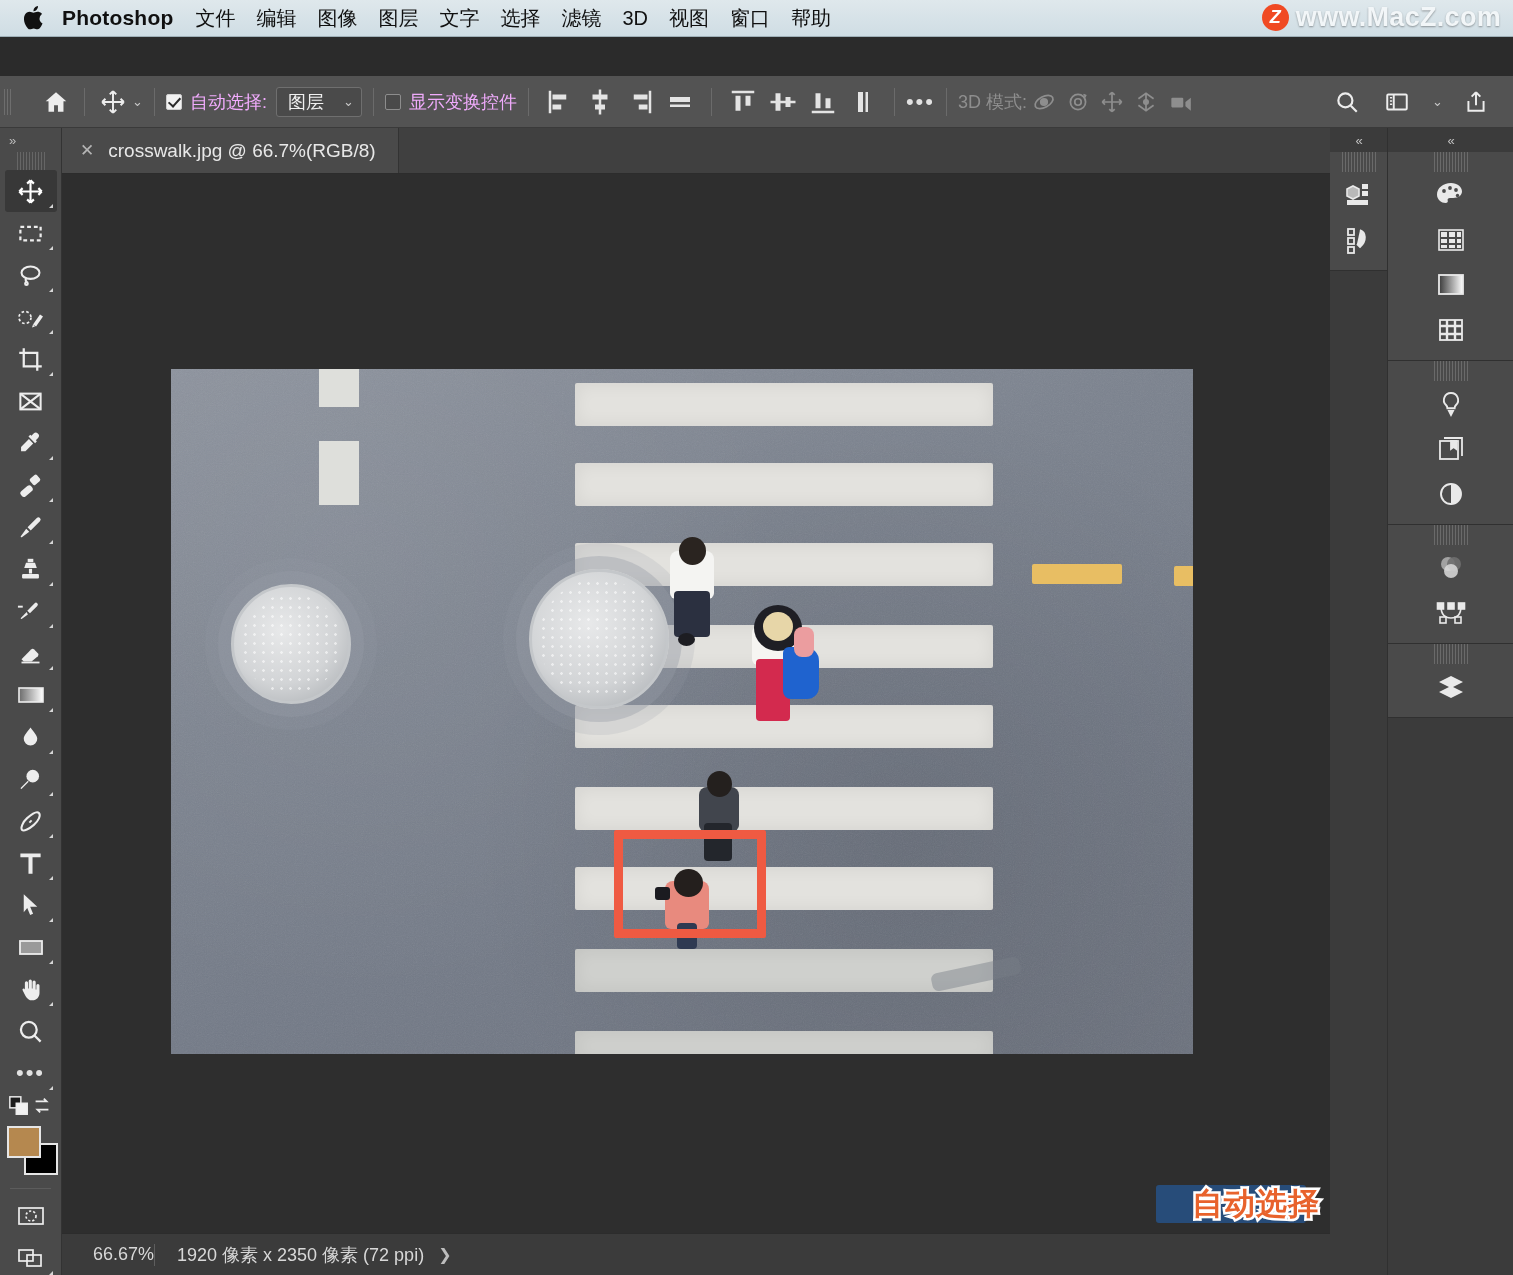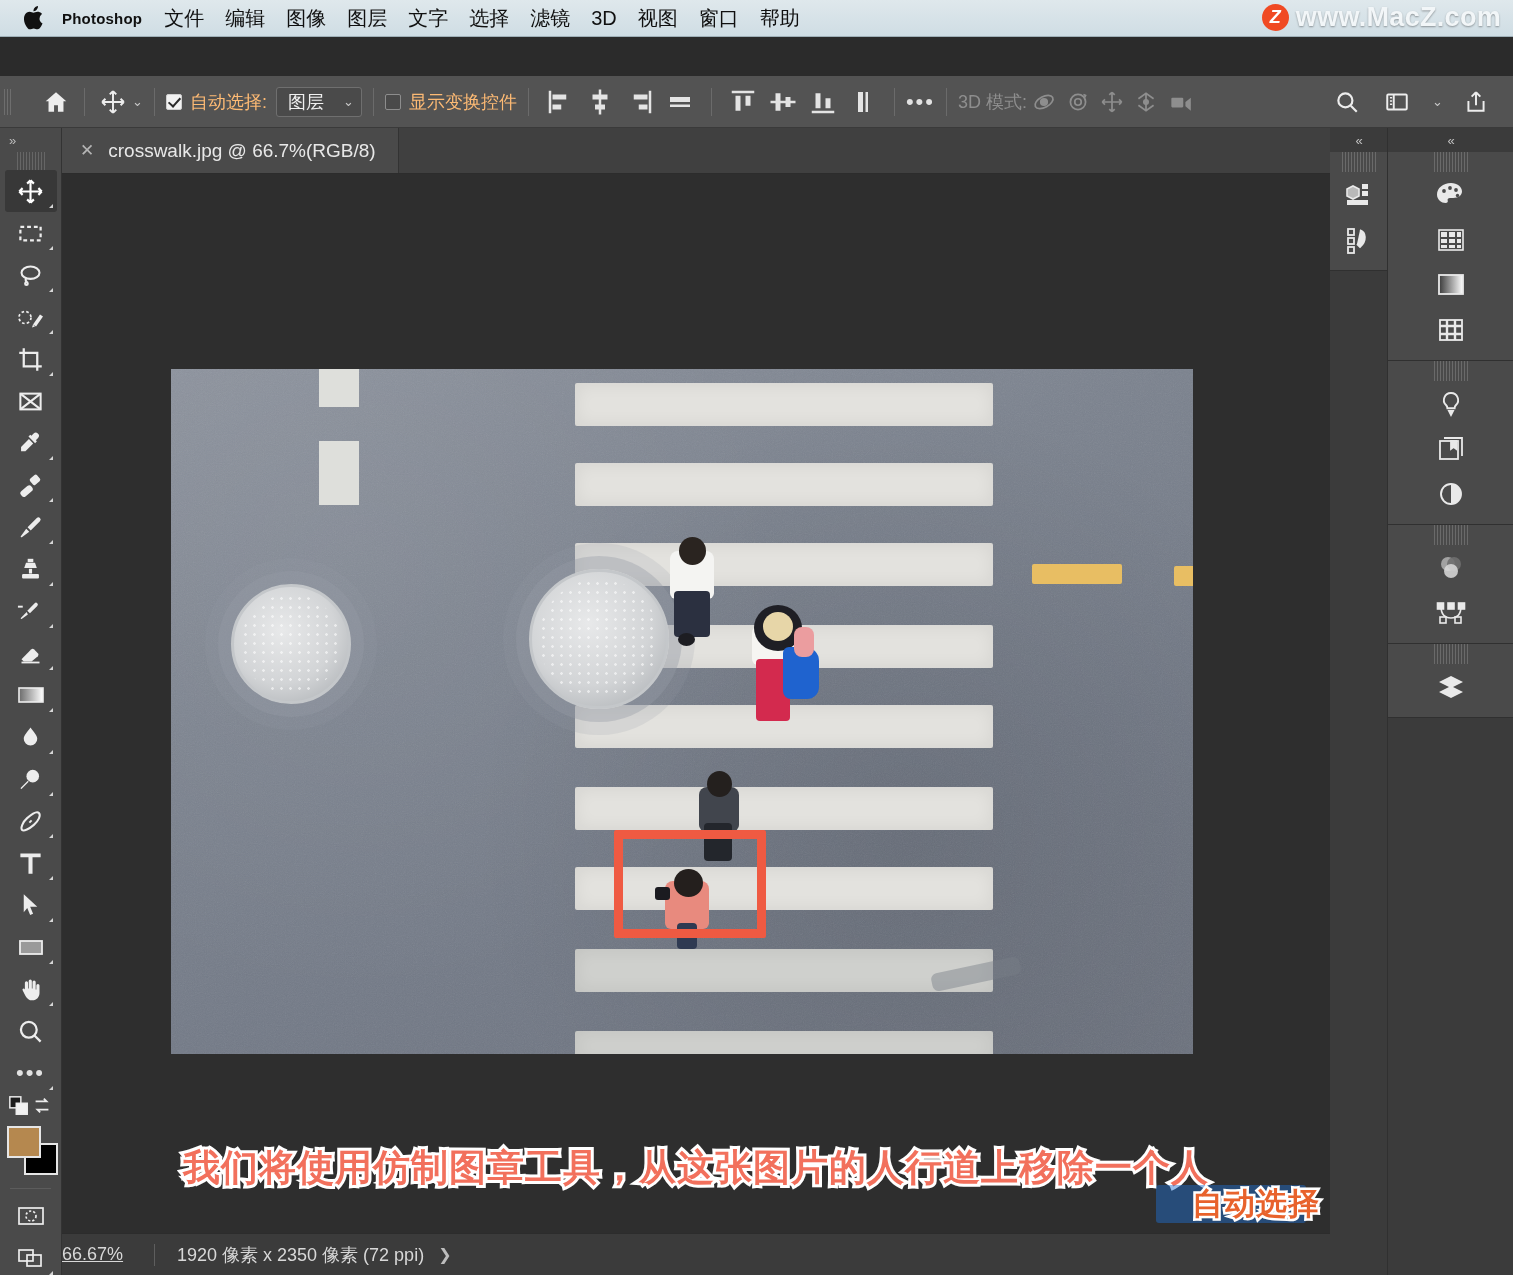--- a/index.html
+++ b/index.html
@@ -17,21 +17,21 @@
     background: linear-gradient(#dfe8ec, #cfdde4);
     display: flex; align-items: center;
     border-bottom: 1px solid #9fb0b8;
   }
   .apple-logo {
     width: 26px; height: 30px; margin-left: 22px; margin-right: 14px;
     display: flex; align-items: center; justify-content: center;
     color: #111; font-size: 23px; line-height: 1;
   }
   .mac-app-name {
-    font-weight: bold; font-size: 15px; color: #101010;
+    font-weight: bold; font-size: 21px; color: #101010;
     margin-right: 22px; letter-spacing: .2px;
   }
   .mac-menu-item {
     font-size: 20px; color: #101010; margin-right: 21px; white-space: nowrap;
   }
   .watermark-top {
     position: absolute; right: 12px; top: 2px;
     display: flex; align-items: center; gap: 7px;
   }
   .wm-badge {
@@ -72,21 +72,21 @@
     background: repeating-linear-gradient(to right, #6e6e6e 0 1px, transparent 1px 3px);
   }
   .ob-sep { width: 1px; height: 28px; background: #6b6b6b; margin: 0 11px; }
   .ob-icon {
     width: 34px; height: 34px; display: flex; align-items: center; justify-content: center;
     color: #e9e9e9;
   }
   .ob-icon svg { display: block; }
   .home-btn { margin-left: 22px; }
   .chev { color: #c8c8c8; font-size: 13px; margin-left: 2px; }
-  .ob-label { font-size: 18px; color: #fdba74; white-space: nowrap; }
+  .ob-label { font-size: 18px; color: #f0abfc; white-space: nowrap; }
   .ob-label.dim { color: #8e8e8e; }
   .cbox {
     width: 16px; height: 16px; border: 1px solid #cfcfcf; background: #f2f2f2;
     border-radius: 2px; margin-right: 8px; position: relative; flex: 0 0 auto;
   }
   .cbox.checked::after {
     content: ""; position: absolute; left: 4px; top: 0px; width: 5px; height: 10px;
     border: solid #2a2a2a; border-width: 0 2px 2px 0; transform: rotate(42deg);
   }
   .cbox.empty { background: #4a4a4a; border-color: #8d8d8d; }
@@ -211,21 +211,21 @@
     -webkit-text-stroke: 6px #ffffff; paint-order: stroke fill;
     letter-spacing: 1px; white-space: nowrap;
   }
 
   
   .statusbar {
     position: absolute; left: 62px; top: 1233px; width: 1268px; height: 42px;
     background: #3b3b3b; display: flex; align-items: center; color: #d8d8d8;
     font-size: 18px; border-top: 1px solid #2c2c2c;
   }
-  .st-zoom { width: 92px; text-align: left; text-decoration: underline; }
+  .st-zoom { width: 92px; text-align: right; }
   .st-sep { width: 1px; height: 22px; background: #5e5e5e; }
   .st-dims { padding-left: 22px; }
   .st-arrow { margin-left: 14px; color: #bdbdbd; font-size: 16px; }
 
   .watermark-bottom {
     position: absolute; right: 10px; bottom: 8px;
     font-size: 31px; font-weight: bold; color: #e8622c;
     -webkit-text-stroke: 5px #ffffff; paint-order: stroke fill;
     letter-spacing: 1px;
   }
@@ -836,21 +836,20 @@
         <div class="head" style="left:19px;top:2px;width:29px;height:28px;background:#241f1d;"></div>
         <div class="body" style="left:0px;top:20px;width:15px;height:13px;background:#1b1b20;border-radius:3px;"></div>
         <div class="body" style="left:22px;top:56px;width:20px;height:26px;background:#2f3a52;border-radius:4px;"></div>
       </div>
 
       <div class="redbox" style="left: 443px; top: 461px; width: 152px; height: 108px; border-color: rgb(239, 90, 66);"></div>
 
       <div style="position:absolute;left:760px;top:596px;width:90px;height:18px;background:rgba(120,126,136,.45);transform:rotate(-12deg);border-radius:6px;"></div>
     </div>
 
-    <div class="subtitle">我们将使用仿制图章工具，从这张图片的人行道上移除一个人</div>
 
     <div class="wm-bottom-bg">
       <svg width="176" height="54" viewBox="0 0 176 54">
         <rect x="8" y="10" width="150" height="38" fill="#1f6fd0" opacity="0.55" rx="3"></rect>
       </svg>
     </div>
     <div class="watermark-bottom">自动选择</div>
   </div>
 
   <div class="statusbar">

